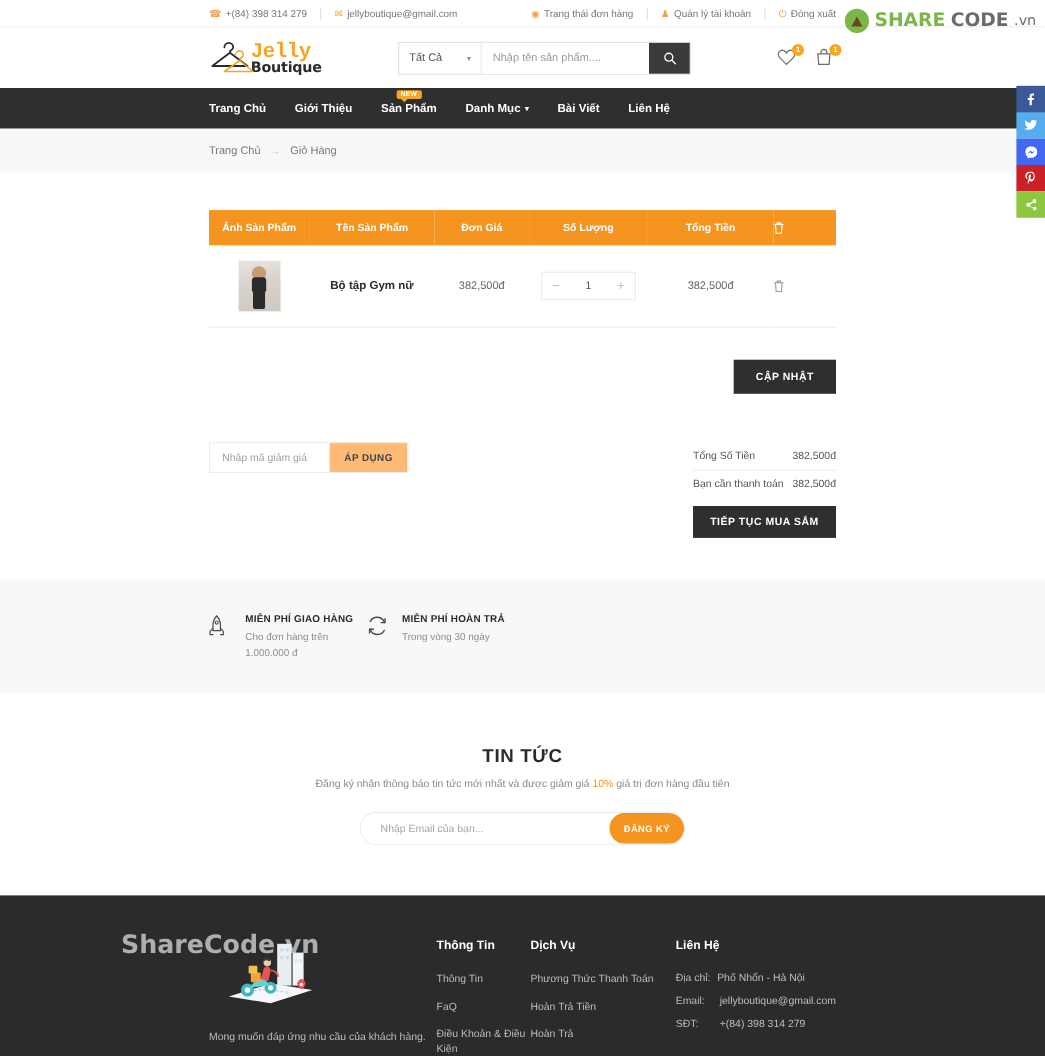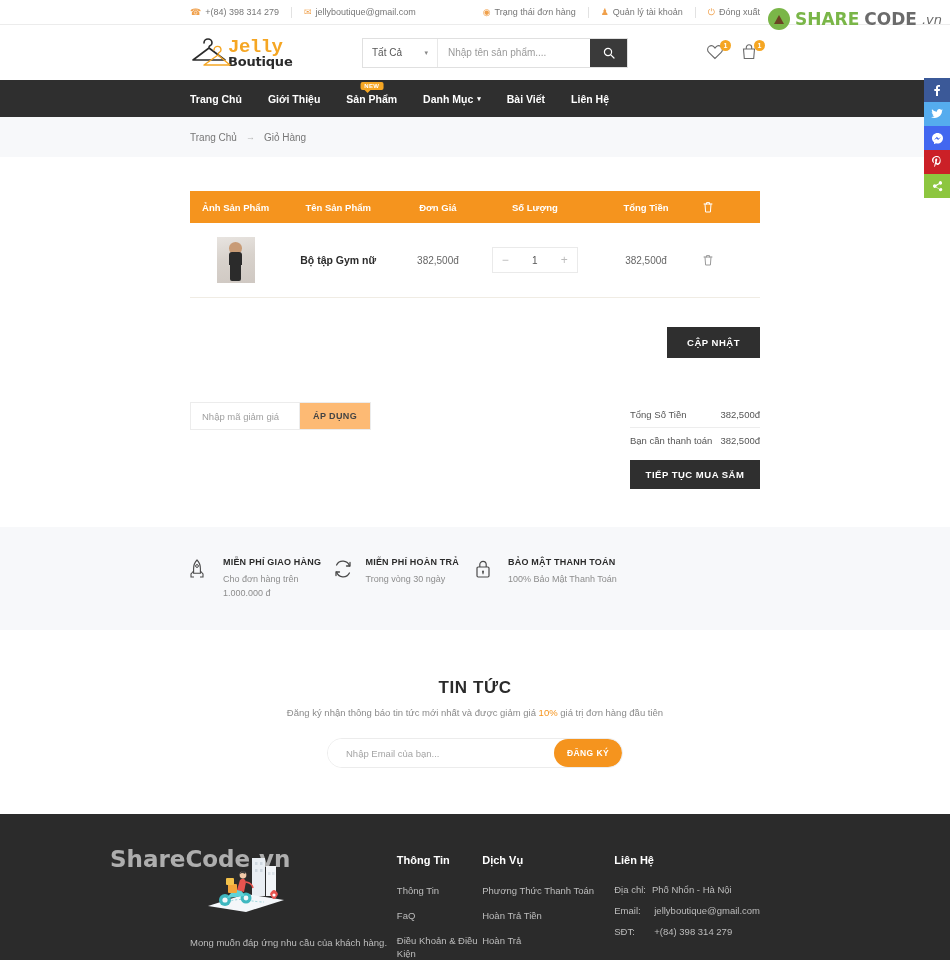--- a/index.html
+++ b/index.html
@@ -361,21 +361,21 @@
   }
   .wm-circle:after {
     content: "";
     width: 0; height: 0;
     border-left: 5px solid transparent;
     border-right: 5px solid transparent;
     border-bottom: 9px solid #6b4423;
   }
   .wm-share { font-size: 17px; font-weight: bold; color: #7ab648; font-family: "DejaVu Sans", sans-serif; }
   .wm-code { font-size: 17px; font-weight: bold; color: #6b6b6b; font-family: "DejaVu Sans", sans-serif; }
-  .wm-vn { font-size: 13px; color: #6b6b6b; font-family: "DejaVu Sans", sans-serif; font-style: italic; }
+  .wm-vn { font-size: 13px; color: #6b6b6b; font-family: "DejaVu Sans", sans-serif; }
 
   
   .rail { position: absolute; right: 0; top: 78px; width: 26px; z-index: 30; }
   .rail-btn {
     width: 26px; height: 24px;
     display: flex; align-items: center; justify-content: center;
     color: #fff; font-size: 11px; cursor: pointer;
   }
 
   
@@ -619,34 +619,20 @@
             <path d="M16.5 7A7 7 0 0 0 3.6 6" stroke="#4a4a4a" stroke-width="1.3" fill="none" stroke-linecap="round"></path>
             <path d="M3.5 13a7 7 0 0 0 12.9 1" stroke="#4a4a4a" stroke-width="1.3" fill="none" stroke-linecap="round"></path>
             <path d="M17 3.5V7h-3.5M3 16.5V13h3.5" stroke="#4a4a4a" stroke-width="1.3" fill="none" stroke-linecap="round" stroke-linejoin="round"></path>
           </svg>
       </div>
       <div>
         <div class="feat-title">MIỄN PHÍ HOÀN TRẢ</div>
         <div class="feat-desc">Trong vòng 30 ngày</div>
       </div>
     </div>
-    <div class="feat">
-      <div class="feat-ico">
-        <svg width="16" height="20" viewBox="0 0 16 20">
-            <rect x="2" y="8" width="12" height="10" rx="1.2" stroke="#4a4a4a" stroke-width="1.2" fill="none"></rect>
-            <path d="M4.8 8V5.6a3.2 3.2 0 0 1 6.4 0V8" stroke="#4a4a4a" stroke-width="1.2" fill="none"></path>
-            <circle cx="8" cy="12.4" r="1" fill="#4a4a4a"></circle>
-            <path d="M8 13.2v1.6" stroke="#4a4a4a" stroke-width="1.1" stroke-linecap="round"></path>
-          </svg>
-      </div>
-      <div>
-        <div class="feat-title">BẢO MẬT THANH TOÁN</div>
-        <div class="feat-desc">100% Bảo Mật Thanh Toán</div>
-      </div>
-    </div>
   </div>
 
   <div class="news">
     <div class="news-title">TIN TỨC</div>
     <div class="news-sub">
       <span>Đăng ký nhận thông báo tin tức mới nhất và được giảm giá </span><span class="news-hl">10%</span><span> giá trị đơn hàng đầu tiên</span>
     </div>
     <div class="news-form">
       <input type="text" placeholder="Nhập Email của bạn..." style="">
       <button>ĐĂNG KÝ</button>

